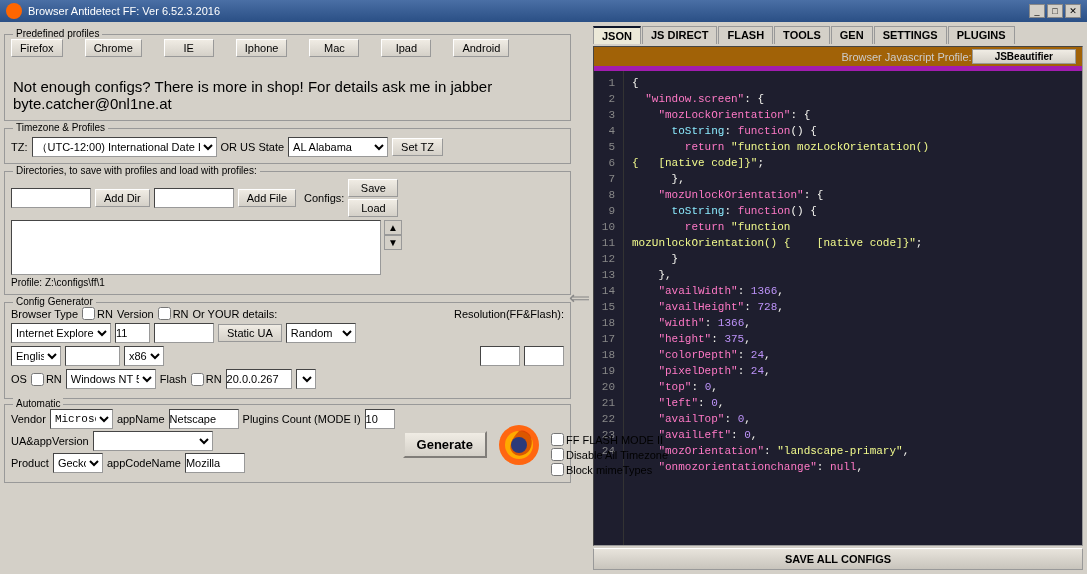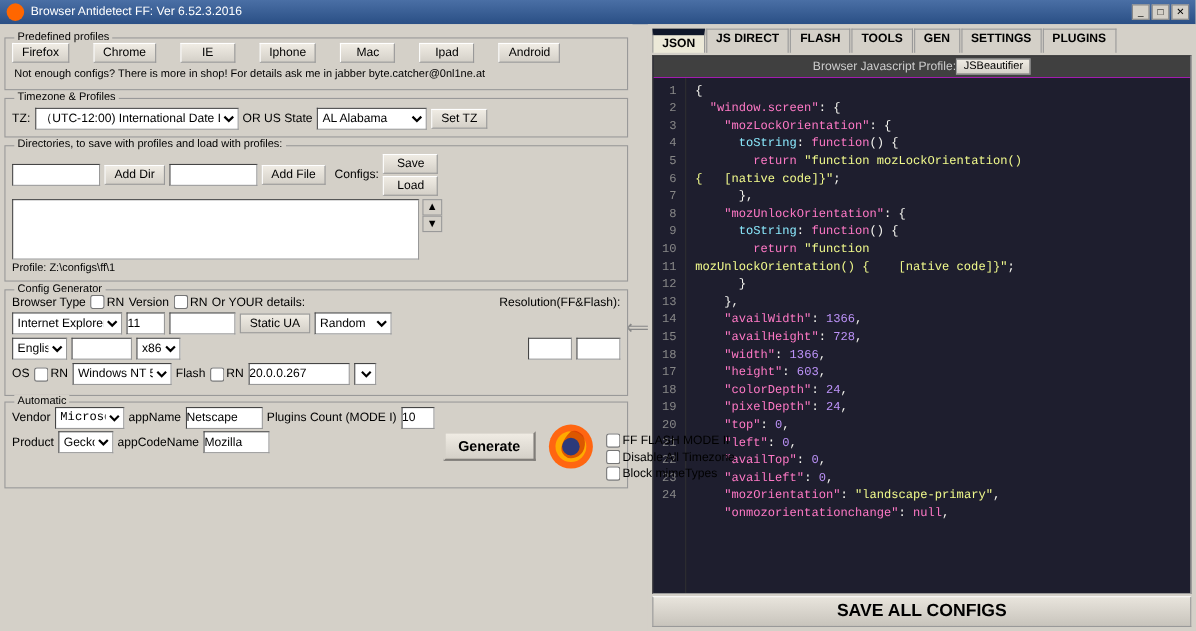--- a/index.html
+++ b/index.html
@@ -103,23 +103,23 @@
       border-top-color: #fff;
       border-left-color: #fff;
       padding: 2px 8px;
       cursor: pointer;
       font-size: 11px;
       font-family: 'Tahoma', sans-serif;
       min-width: 50px;
       text-align: center;
     }
     .info-text {
-      font-size: 10px;
+      font-size: 15px;
       color: #000;
-      margin-top: 3px;
+      margin-top: 19px;
       padding: 2px;
     }
     .tz-row {
       display: flex;
       align-items: center;
       gap: 4px;
       margin-top: 4px;
     }
     .label {
       font-size: 11px;
@@ -222,21 +222,21 @@
     .your-lang-input {
       width: 55px;
     }
     .platform-select {
       width: 40px;
     }
     .os-select {
       width: 90px;
     }
     .flash-input {
-      width: 92px;
+      width: 66px;
     }
     .flash-select {
       width: 20px;
     }
     .your-res-input {
       width: 40px;
     }
     .automatic-group {
       margin-top: 2px;
     }
@@ -290,48 +290,49 @@
       padding: 2px 8px;
       border: 1px solid #999;
       border-bottom: none;
       background: #d4d0c8;
       cursor: pointer;
       font-size: 11px;
       font-weight: bold;
     }
     .tab.active {
       background: #ece9d8;
-      border-top: 6px solid #0f172a;
+      border-top: 2px solid #0f172a;
     }
     .code-panel {
       flex: 1;
       background: #1e1e2e;
       border: 1px inset #999;
       display: flex;
       flex-direction: column;
       overflow: hidden;
     }
     .code-header {
       display: flex;
       align-items: center;
-      justify-content: center;
-      background: #404040;
+      justify-content: flex-end;
+      background: #a16207;
       padding: 2px 6px;
-      border-bottom: 1px solid #a21caf;
+      border-bottom: 5px solid #a21caf;
     }
     .code-header-text {
       color: #ccc;
       font-size: 11px;
     }
     .jsbeautifier-btn {
       background: linear-gradient(to bottom, #f0ece4, #d4d0c8);
       border: 1px solid #999;
-      padding: 1px 6px;
+      padding: 1px 22px;
       cursor: pointer;
       font-size: 10px;
+      font-weight: bold;
     }
     .code-content {
       display: flex;
       flex: 1;
       overflow-y: auto;
       font-family: 'Courier New', monospace;
       font-size: 11px;
     }
     .line-numbers {
       background: #1e1e2e;
@@ -361,21 +362,21 @@
     .kw-blue { color: #8be9fd; }
     .kw-white { color: #f8f8f2; }
     .kw-string { color: #ff79c6; }
     .kw-number { color: #bd93f9; }
     .save-all-btn {
       background: linear-gradient(to bottom, #e8e4dc, #c8c4bc);
       border: 1px solid #999;
       border-top: 1px solid #fff;
       padding: 4px;
       cursor: pointer;
-      font-size: 16px;
+      font-size: 11px;
       font-weight: bold;
       text-align: center;
       margin-top: 2px;
     }
     .scroll-arrows {
       display: flex;
       flex-direction: column;
       justify-content: space-between;
     }
     .scroll-arrow {
@@ -540,20 +541,25 @@
             <span class="label">Vendor</span>
             <select class="vendor-select">
               <option>Microsoft</option>
             </select>
             <span class="label">appName</span>
             <input type="text" class="appname-input" value="Netscape" style="">
             <span class="label">Plugins Count (MODE I)</span>
             <input type="text" class="plugins-count-input" value="10" style="">
           </div>
 
+          <div class="auto-row">
+            <span class="label">UA&amp;appVersion</span>
+            <select class="ua-select">
+            </select>
+          </div>
 
           <div class="auto-row">
             <span class="label">Product</span>
             <select class="product-select">
               <option>Gecko</option>
             </select>
             <span class="label">appCodeName</span>
             <input type="text" class="appcode-input" value="Mozilla" style="">
           </div>
         </div>
@@ -642,21 +648,21 @@
       <span class="kw-white">},</span>
     <span class="kw-string">"mozUnlockOrientation"</span><span class="kw-white">: {</span>
       <span class="kw-blue">toString</span><span class="kw-white">: </span><span class="kw-pink">function</span><span class="kw-white">() {</span>
         <span class="kw-pink">return</span> <span class="kw-yellow">"function</span>
 <span class="kw-yellow">mozUnlockOrientation() {    [native code]}"</span><span class="kw-white">;</span>
       <span class="kw-white">}</span>
     <span class="kw-white">},</span>
     <span class="kw-string">"availWidth"</span><span class="kw-white">: </span><span class="kw-number">1366</span><span class="kw-white">,</span>
     <span class="kw-string">"availHeight"</span><span class="kw-white">: </span><span class="kw-number">728</span><span class="kw-white">,</span>
     <span class="kw-string">"width"</span><span class="kw-white">: </span><span class="kw-number">1366</span><span class="kw-white">,</span>
-    <span class="kw-string">"height"</span><span class="kw-white">: </span><span class="kw-number">603</span><span class="kw-white">,</span>
+    <span class="kw-string">"height"</span><span class="kw-white">: </span><span class="kw-number">375</span><span class="kw-white">,</span>
     <span class="kw-string">"colorDepth"</span><span class="kw-white">: </span><span class="kw-number">24</span><span class="kw-white">,</span>
     <span class="kw-string">"pixelDepth"</span><span class="kw-white">: </span><span class="kw-number">24</span><span class="kw-white">,</span>
     <span class="kw-string">"top"</span><span class="kw-white">: </span><span class="kw-number">0</span><span class="kw-white">,</span>
     <span class="kw-string">"left"</span><span class="kw-white">: </span><span class="kw-number">0</span><span class="kw-white">,</span>
     <span class="kw-string">"availTop"</span><span class="kw-white">: </span><span class="kw-number">0</span><span class="kw-white">,</span>
     <span class="kw-string">"availLeft"</span><span class="kw-white">: </span><span class="kw-number">0</span><span class="kw-white">,</span>
     <span class="kw-string">"mozOrientation"</span><span class="kw-white">: </span><span class="kw-yellow">"landscape-primary"</span><span class="kw-white">,</span>
     <span class="kw-string">"onmozorientationchange"</span><span class="kw-white">: </span><span class="kw-pink">null</span><span class="kw-white">,</span>
 </div>
       </div>

